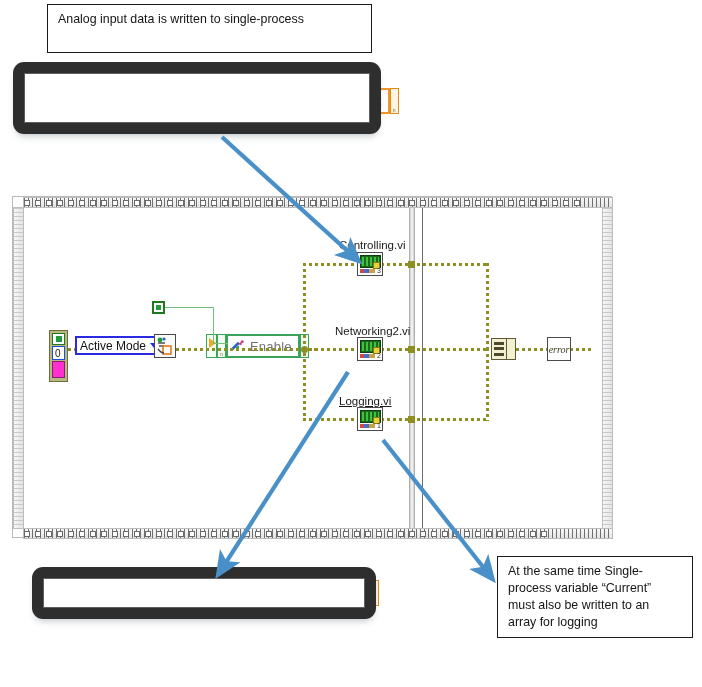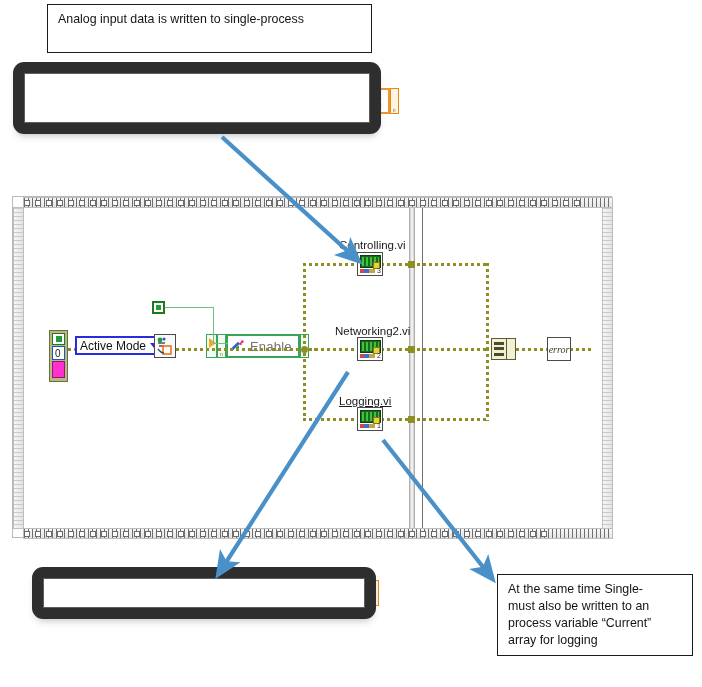--- a/index.html
+++ b/index.html
@@ -630,20 +630,20 @@
           <rect x="10" y="4" width="2.5" height="2.5" fill="#9a3ad0"></rect>
           <rect x="13.5" y="4" width="2.5" height="2.5" fill="#d24ab0"></rect>
         </svg>
       </span>
       <span class="sv-label">Strom</span>
     </div>
     <div class="sv-term">n</div>
   </div>
 
 
-  <div class="callout" style="left:497px; top:574px; width:196px; height:82px;">
+  <div class="callout" style="left:497px; top:556px; width:196px; height:82px;">
     <div>At the same time Single-</div>
+    <div>process variable “Current”</div>
     <div>must also be written to an</div>
-    <div>process variable “Current”</div>
     <div>array for logging</div>
   </div>
 
 </div>
 
 </body></html>

